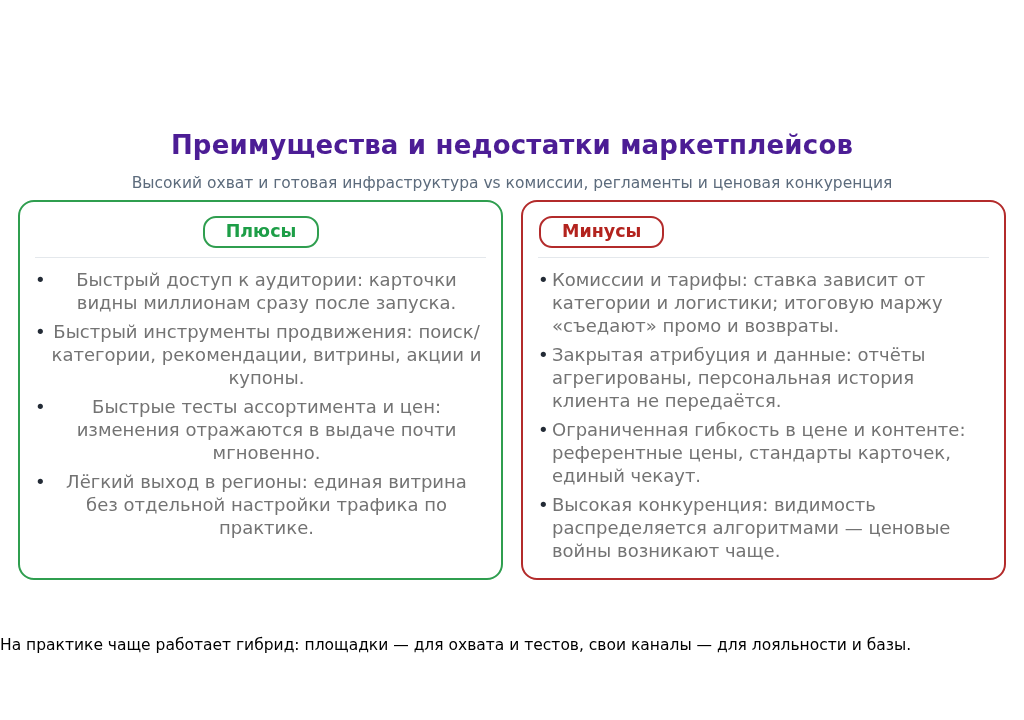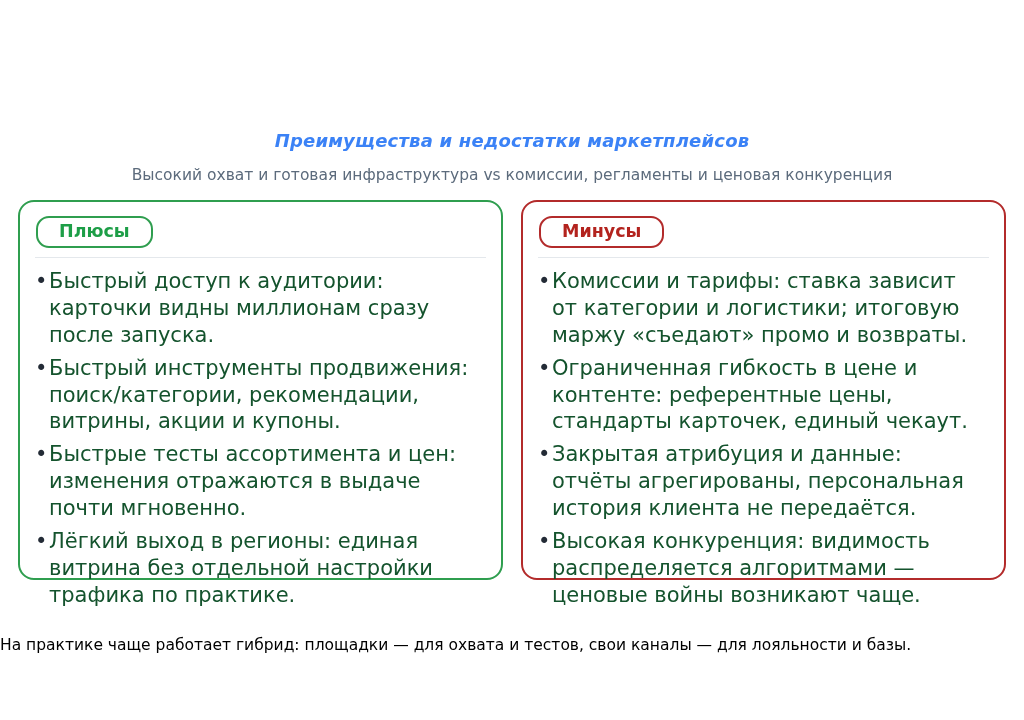--- a/index.html
+++ b/index.html
@@ -13,26 +13,25 @@
     overflow: hidden;
   }
   .header {
     position: absolute;
     top: 132px;
     left: 0;
     width: 100%;
     text-align: center;
   }
   .title {
-    font-size: 18px;
+    font-size: 26px;
     font-weight: bold;
-    color: #3b82f6;
+    color: #4c1d95;
     line-height: 1.05;
     letter-spacing: 0.2px;
-    font-style: italic;
   }
   .subtitle {
     margin-top: 16px;
     font-size: 15.5px;
     color: #5c6b7c;
     line-height: 1.1;
   }
   .panels {
     position: absolute;
     top: 200px;
@@ -41,21 +40,21 @@
     height: 380px;
     display: flex;
     gap: 18px;
   }
   .panel {
     flex: 1 1 0;
     border-radius: 16px;
     background: #ffffff;
     padding: 13px 15px 15px 15px;
   }
-  .panel.pros { border: 2.5px solid #2f9e4f; }
+  .panel.pros { border: 2.5px solid #2f9e4f; text-align: center; }
   .panel.cons { border: 2.5px solid #b32b2b; }
   .badge {
     display: inline-block;
     font-size: 17.5px;
     font-weight: bold;
     padding: 3px 21px 5px 21px;
     border-radius: 13px;
     margin-top: 1px;
     margin-left: 1px;
   }
@@ -67,23 +66,23 @@
   }
   .panel ul {
     list-style: none;
     margin-top: 10px;
     padding-right: 2px;
   }
   .panel li {
     position: relative;
     padding-left: 14px;
     margin-bottom: 6px;
-    font-size: 21px;
+    font-size: 18px;
     line-height: 1.28;
-    color: #14532d;
+    color: #737373;
   }
   .panel li::before {
     content: "\2022";
     position: absolute;
     left: 0;
     top: 0;
     color: #232b36;
   }
   .footer {
     position: absolute;
@@ -114,21 +113,21 @@
           <li>Быстрые тесты ассортимента и цен: изменения отражаются в выдаче почти мгновенно.</li>
           <li>Лёгкий выход в регионы: единая витрина без отдельной настройки трафика по практике.</li>
         </ul>
     </section>
 
     <section class="panel cons">
       <div class="badge">Минусы</div>
       <div class="divider"></div>
       <ul>
           <li>Комиссии и тарифы: ставка зависит от категории и логистики; итоговую маржу «съедают» промо и возвраты.</li>
+          <li>Закрытая атрибуция и данные: отчёты агрегированы, персональная история клиента не передаётся.</li>
           <li>Ограниченная гибкость в цене и контенте: референтные цены, стандарты карточек, единый чекаут.</li>
-          <li>Закрытая атрибуция и данные: отчёты агрегированы, персональная история клиента не передаётся.</li>
           <li>Высокая конкуренция: видимость распределяется алгоритмами — ценовые войны возникают чаще.</li>
         </ul>
     </section>
   </div>
 
   <div class="footer">На практике чаще работает гибрид: площадки — для охвата и тестов, свои каналы — для лояльности и базы.</div>
 </div>
 
 </body></html>

